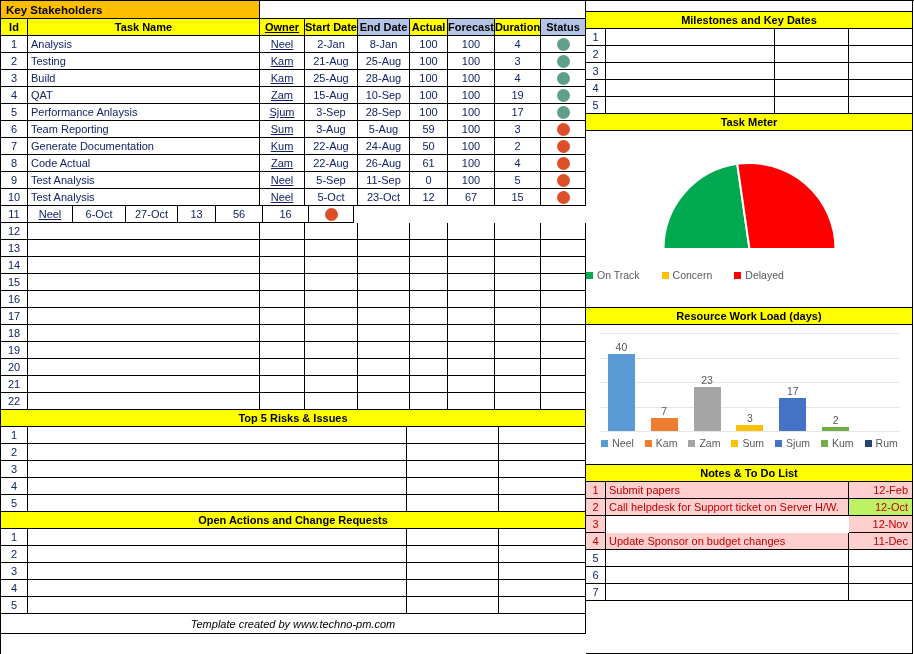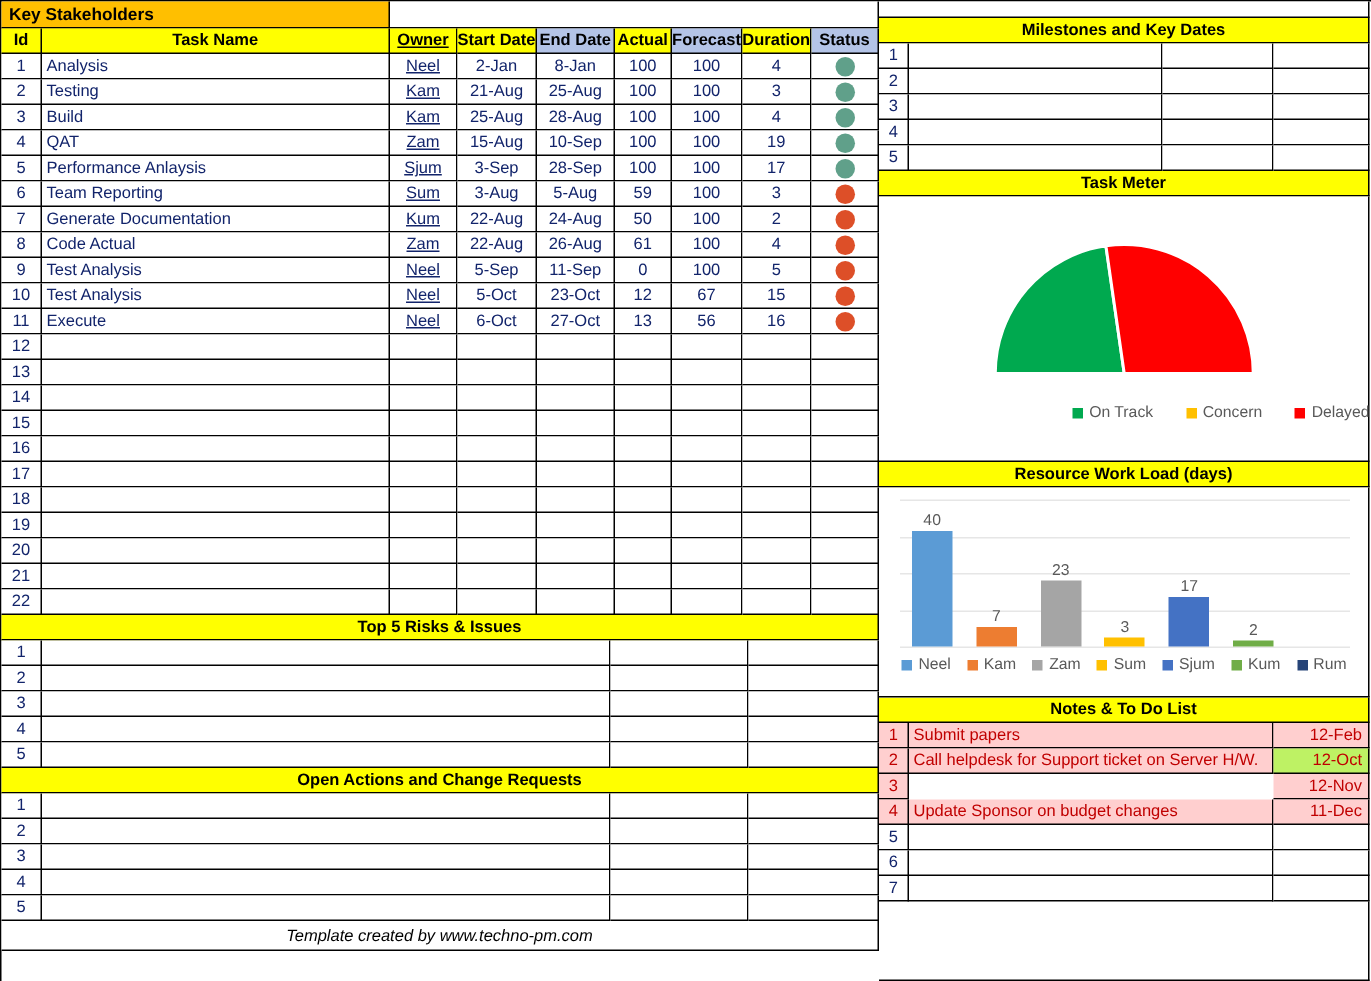--- a/index.html
+++ b/index.html
@@ -130,21 +130,21 @@
   }
   .gauge-pane { height: 177px; }
   .bar-pane   { height: 140px; }
 
   
   .gauge-wrap {
     position: absolute; left: 0; top: 6px; width: 327px; height: 120px;
   }
   .gauge-legend {
     position: absolute; left: 0; top: 138px; width: 327px;
-    display: flex; align-items: center; justify-content: flex-end; gap: 22px;
+    display: flex; align-items: center; justify-content: flex-start; gap: 22px;
     font-size: 10.5px; color: #595959;
   }
   .lg-item { display: flex; align-items: center; gap: 4px; }
   .lg-sw { width: 7px; height: 7px; display: inline-block; }
 
   
   .bc {
     position: absolute; left: 14px; top: 8px;
     width: 300px; height: 98px;
   }
@@ -333,21 +333,20 @@
           <div class="cell c-center w-ed">23-Oct</div>
           <div class="cell c-center w-act">12</div>
           <div class="cell c-center w-fc">67</div>
           <div class="cell c-center w-dur">15</div>
           <div class="cell c-center w-st">
             <span class="dot dot-red"></span>
           </div>
         </div>
         <div class="row trow">
           <div class="cell c-center w-id">11</div>
-          <div class="cell c-left w-task">Execute</div>
           <div class="cell c-center w-owner">Neel</div>
           <div class="cell c-center w-sd">6-Oct</div>
           <div class="cell c-center w-ed">27-Oct</div>
           <div class="cell c-center w-act">13</div>
           <div class="cell c-center w-fc">56</div>
           <div class="cell c-center w-dur">16</div>
           <div class="cell c-center w-st">
             <span class="dot dot-red"></span>
           </div>
         </div>

